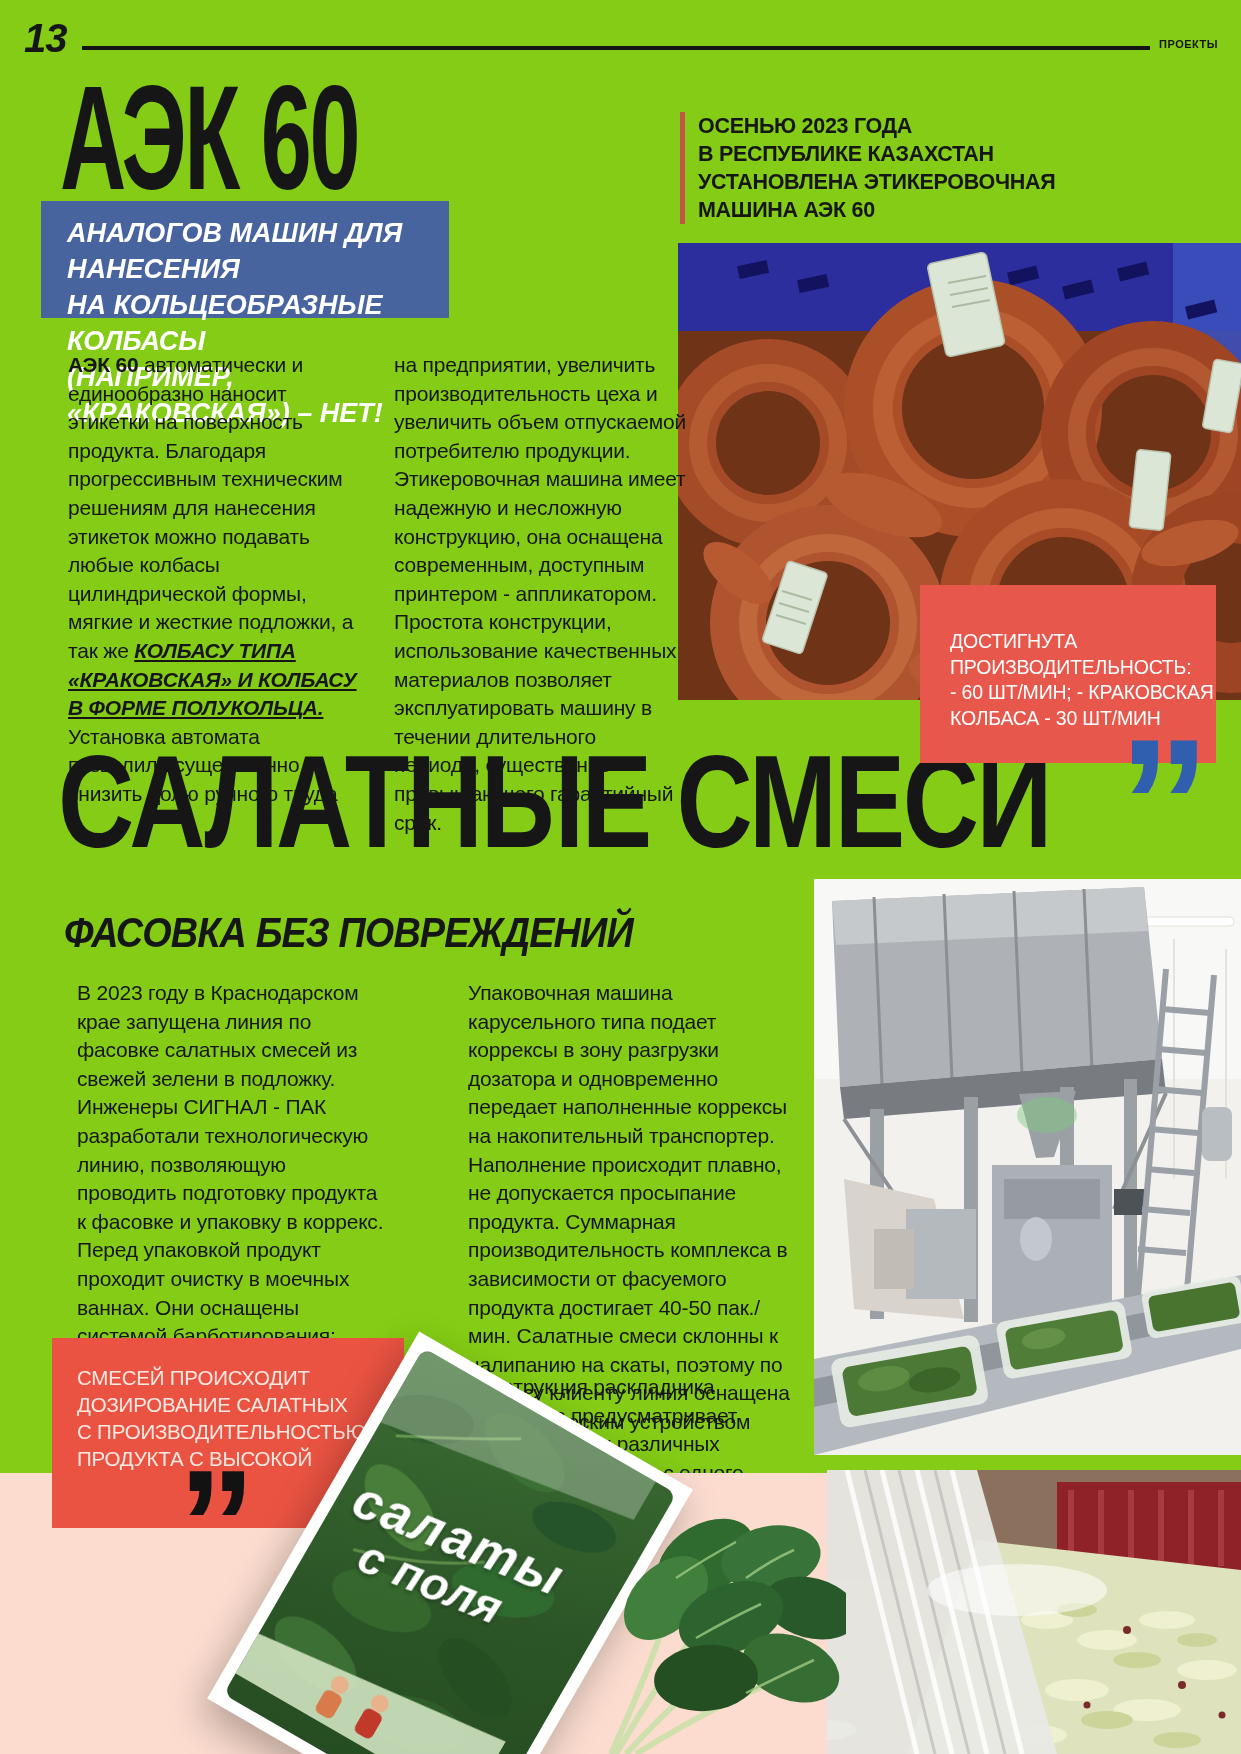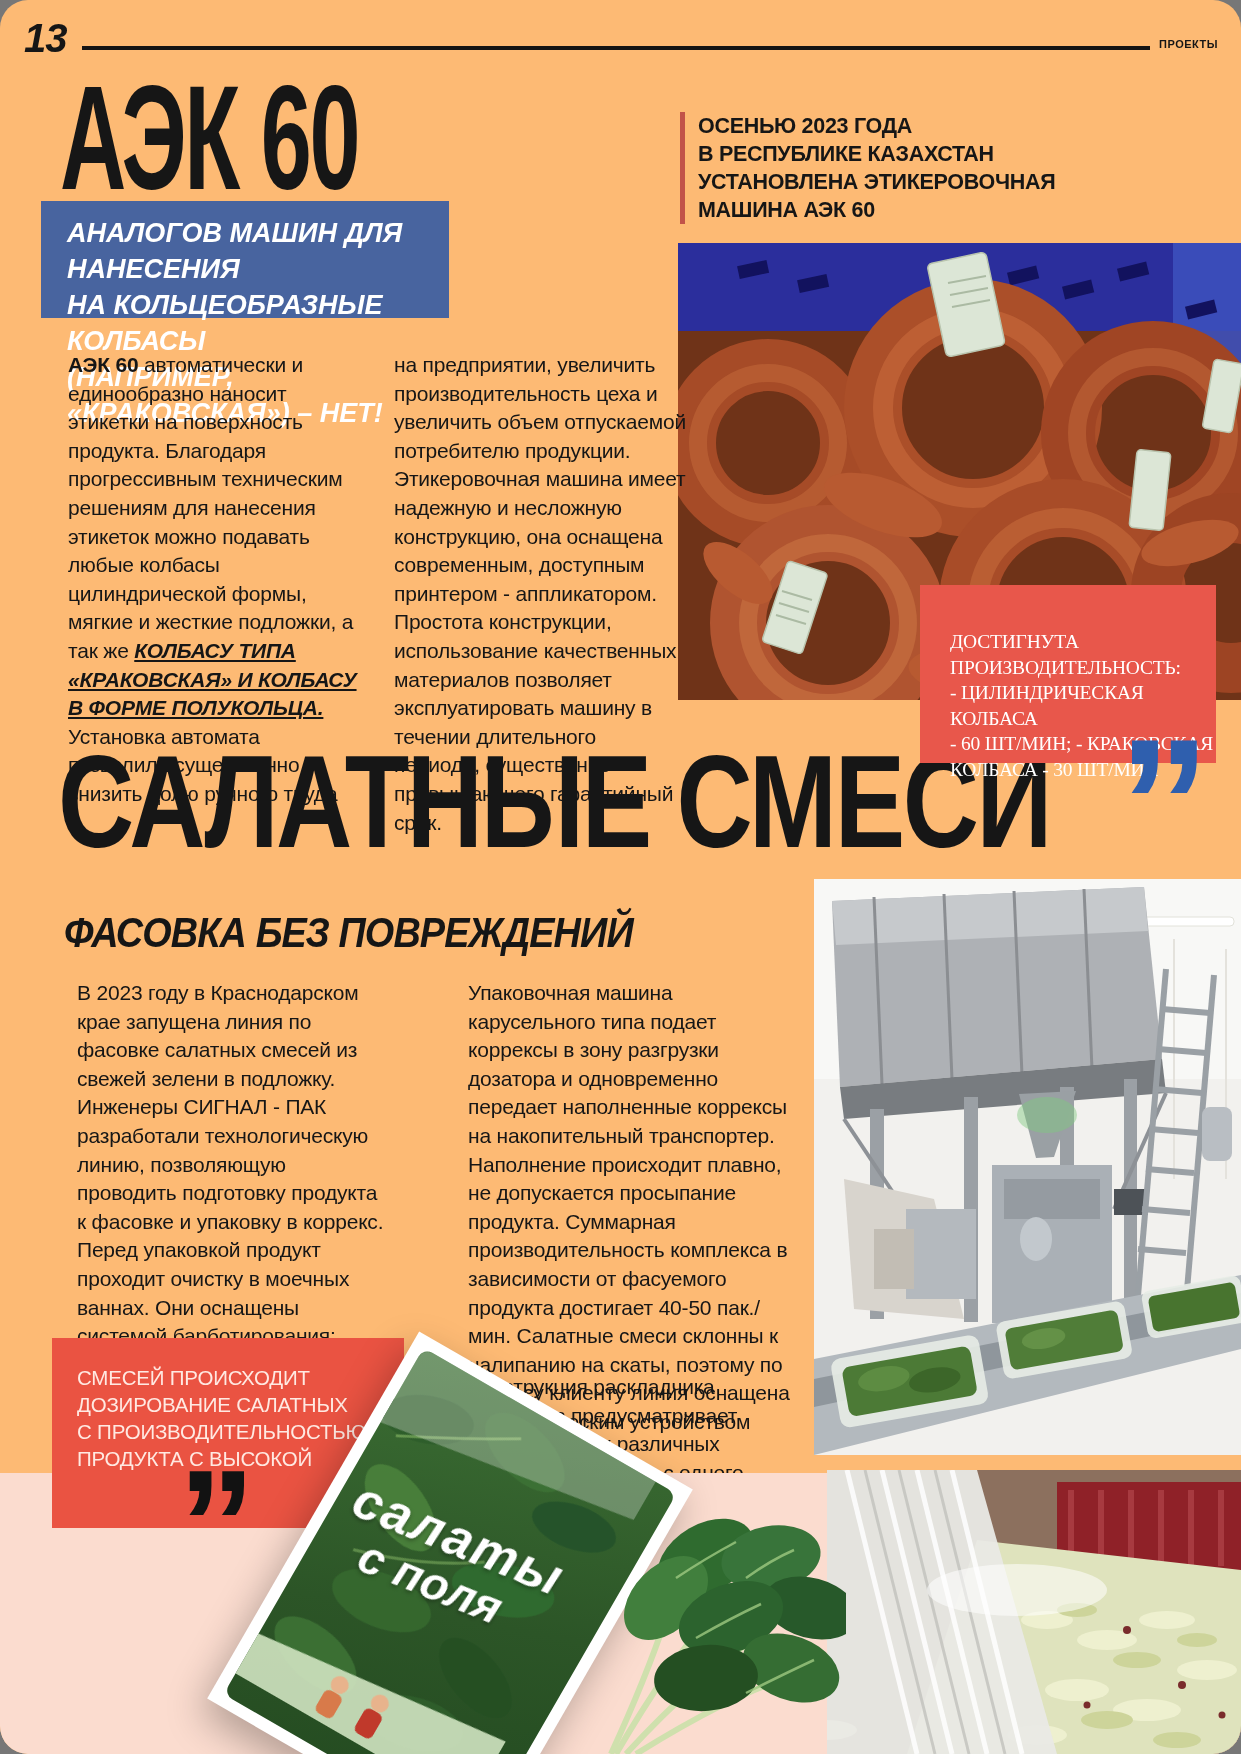--- a/index.html
+++ b/index.html
@@ -1,19 +1,19 @@
 <!DOCTYPE html>
 <html lang="ru"><head>
 <meta charset="utf-8">
 <style>
   html,body{margin:0;padding:0;background:#777;}
   .page{
     position:relative;width:1241px;height:1754px;margin:0 auto;
-    background:#fdba74;overflow:hidden;
-    font-family:"Liberation Sans","DejaVu Sans",sans-serif;color:#161616;border-radius:28px;
+    background:#84cc16;overflow:hidden;
+    font-family:"Liberation Sans","DejaVu Sans",sans-serif;color:#161616;
   }
   .abs{position:absolute;}
   .cond{display:inline-block;transform-origin:0 0;white-space:nowrap;}
 
   
   .pageno{left:24px;top:16px;font-size:40px;font-weight:bold;font-style:italic;letter-spacing:-1px;}
   .rule{left:82px;top:46px;width:1068px;height:4px;background:#141414;}
   .section-label{left:1146px;top:38px;width:72px;font-size:11px;font-weight:bold;letter-spacing:.5px;text-align:right;}
 
   
@@ -30,21 +30,21 @@
   .col-aek1{left:68px;top:330px;width:292px;}
   .col-aek2{left:394px;top:330px;width:292px;}
 
   
   .photo{overflow:hidden;}
   .sausage-photo{left:678px;top:243px;width:563px;height:457px;}
   .machine-photo{left:814px;top:879px;width:427px;height:576px;}
   .washing-photo{left:827px;top:1470px;width:414px;height:284px;}
 
   
-  .perfbox{left:920px;top:585px;width:296px;height:178px;background:#e8574b;z-index:3;font-family:Liberation Serif, serif;}
+  .perfbox{left:920px;top:585px;width:296px;height:178px;background:#e8574b;z-index:3;}
   .perfbox .inner{position:absolute;left:30px;top:44px;}
   .perfbox .ln{color:#fff;font-size:19.5px;line-height:25.5px;letter-spacing:-.2px;}
   .quote{font-weight:bold;line-height:1;z-index:4;}
   .quote-blue{left:1118px;top:712px;font-size:185px;color:#2f5fae;}
   .quote-black{left:178px;top:1448px;font-size:155px;color:#121212;z-index:6;}
 
   
   .h2{left:58px;top:736px;font-size:132px;font-weight:bold;letter-spacing:-3px;line-height:1;}
   .h2 .cond{transform:scaleX(.80);}
   .subtitle{left:64px;top:876px;font-size:43px;font-weight:bold;font-style:italic;letter-spacing:-1px;margin-top:32px;}
@@ -143,21 +143,20 @@
         <path d="M104 348 l30 9 M101 360 l30 9 M98 372 l30 9"></path>
         <path d="M370 408 l50 -5 M371 420 l50 -5"></path>
       </g>
     </svg>
   </div>
 
   <div class="abs perfbox">
     <div class="inner">
       <div class="ln">ДОСТИГНУТА</div>
       <div class="ln">ПРОИЗВОДИТЕЛЬНОСТЬ:</div>
-      <div class="ln">- ЦИЛИНДРИЧЕСКАЯ КОЛБАСА</div>
       <div class="ln">- 60 ШТ/МИН; - КРАКОВСКАЯ</div>
       <div class="ln">КОЛБАСА - 30 ШТ/МИН</div>
     </div>
   </div>
   <div class="abs quote quote-blue">”</div>
 
   <p class="abs bodytext col-aek1"><b>АЭК 60</b><span> автоматически и единообразно наносит этикетки на поверхность продукта. Благодаря прогрессивным техническим решениям для нанесения этикеток можно подавать любые колбасы цилиндрической формы, мягкие и жесткие подложки, а так же </span><span class="emph">КОЛБАСУ ТИПА «КРАКОВСКАЯ» И КОЛБАСУ В ФОРМЕ ПОЛУКОЛЬЦА.</span><span> Установка автомата позволила существенно снизить долю ручного труда</span></p>
   <p class="abs bodytext col-aek2">на предприятии, увеличить производительность цеха и увеличить объем отпускаемой потребителю продукции. Этикеровочная машина имеет надежную и несложную конструкцию, она оснащена современным, доступным принтером - аппликатором. Простота конструкции, использование качественных материалов позволяет эксплуатировать машину в течении длительного периода, существенно превышающего гарантийный срок.</p>
 
   <div class="abs h2"><span class="cond">САЛАТНЫЕ СМЕСИ</span></div>

